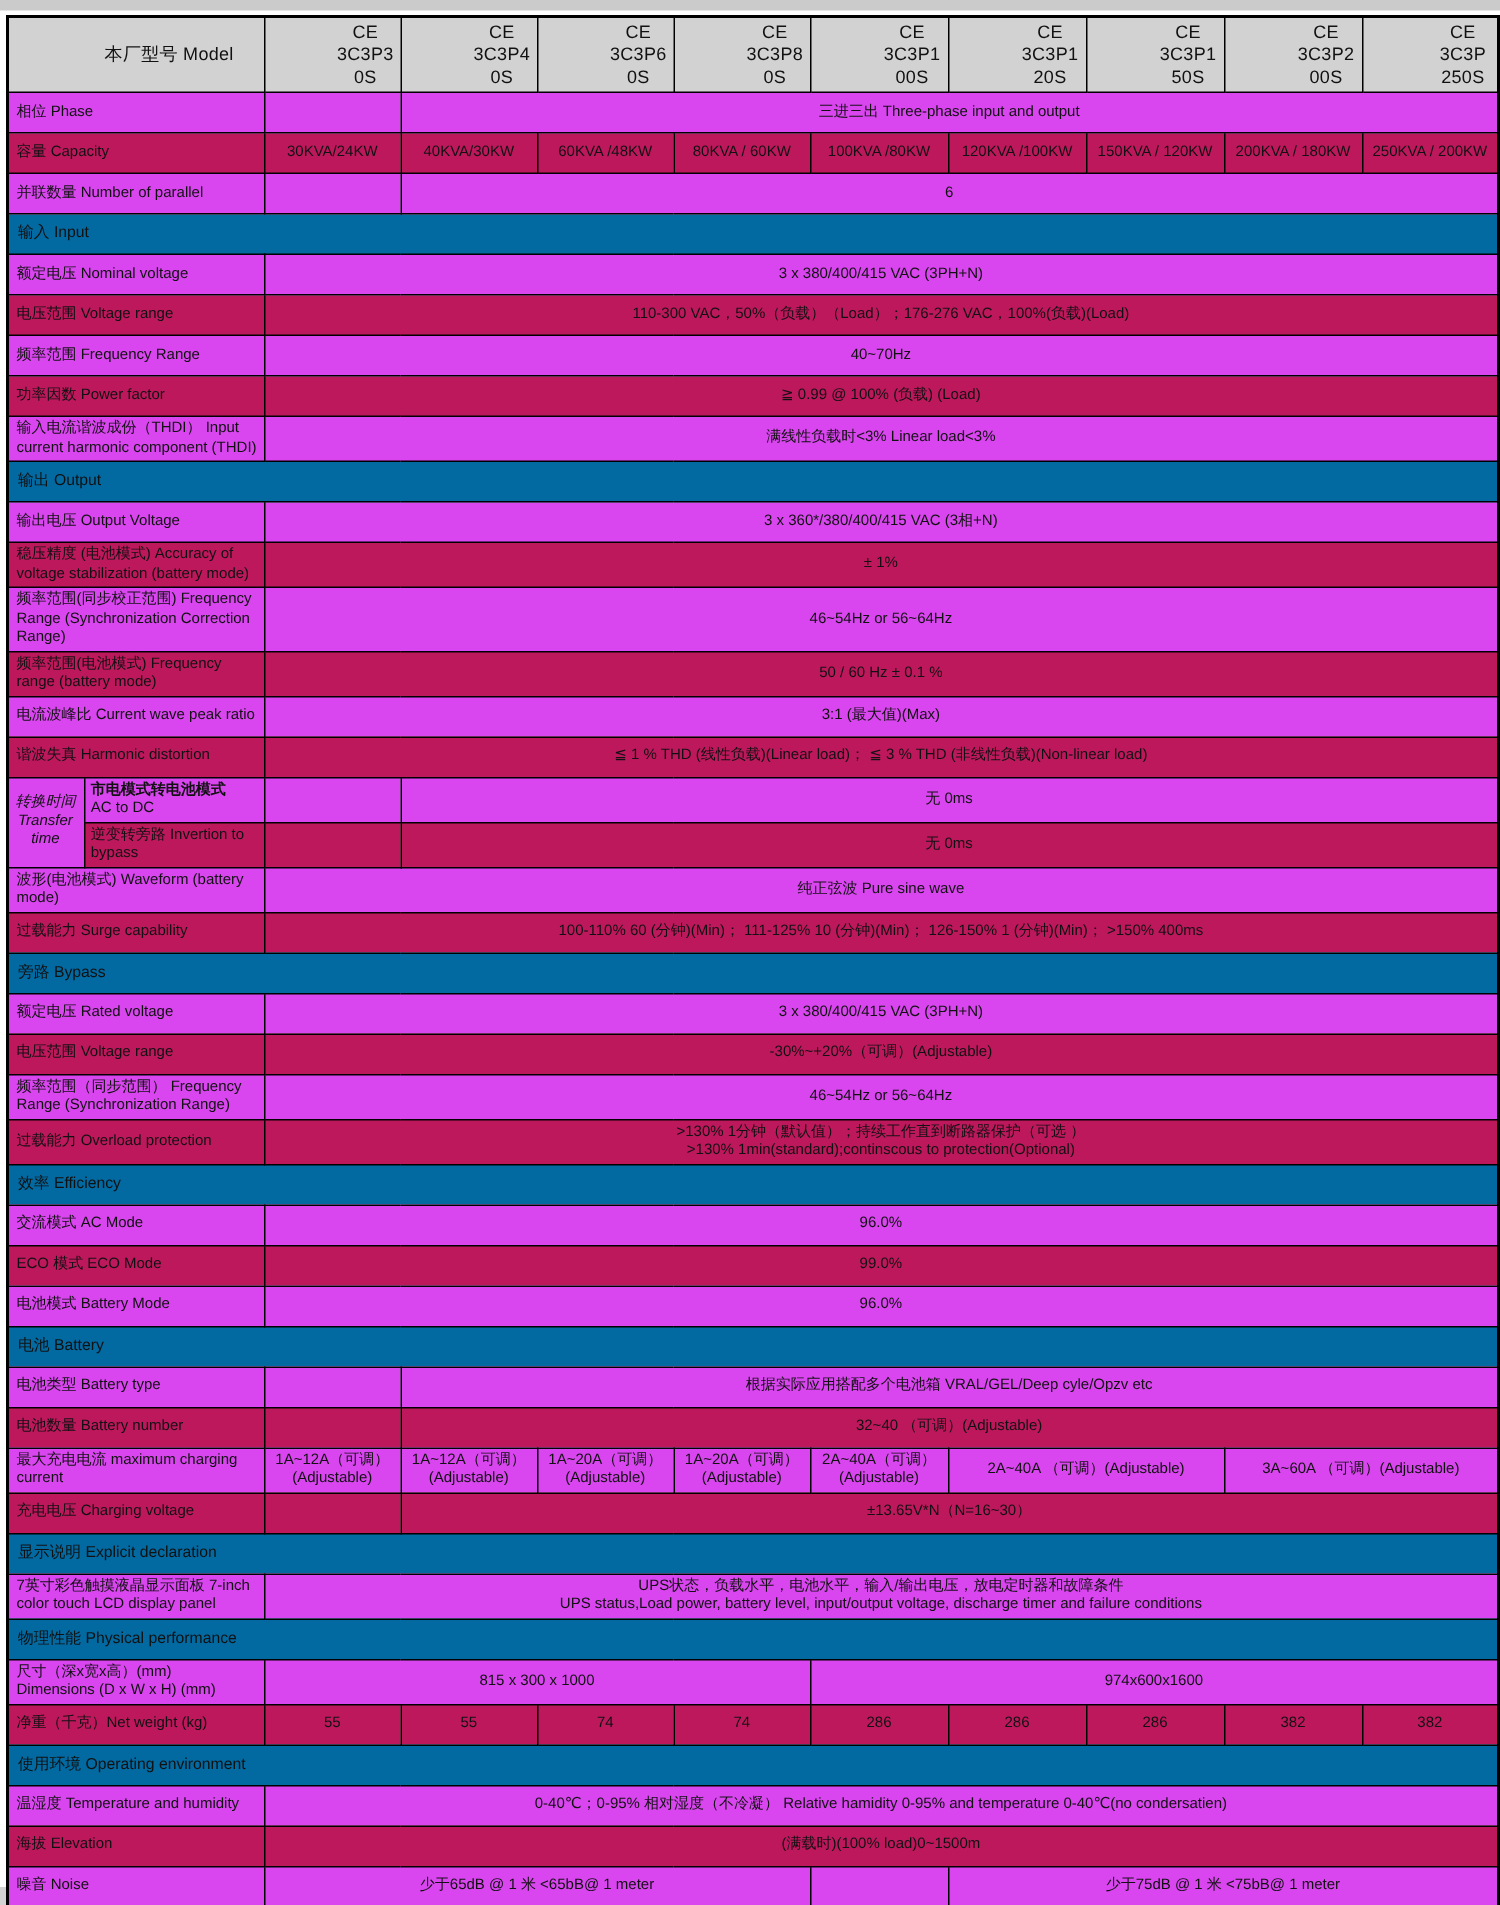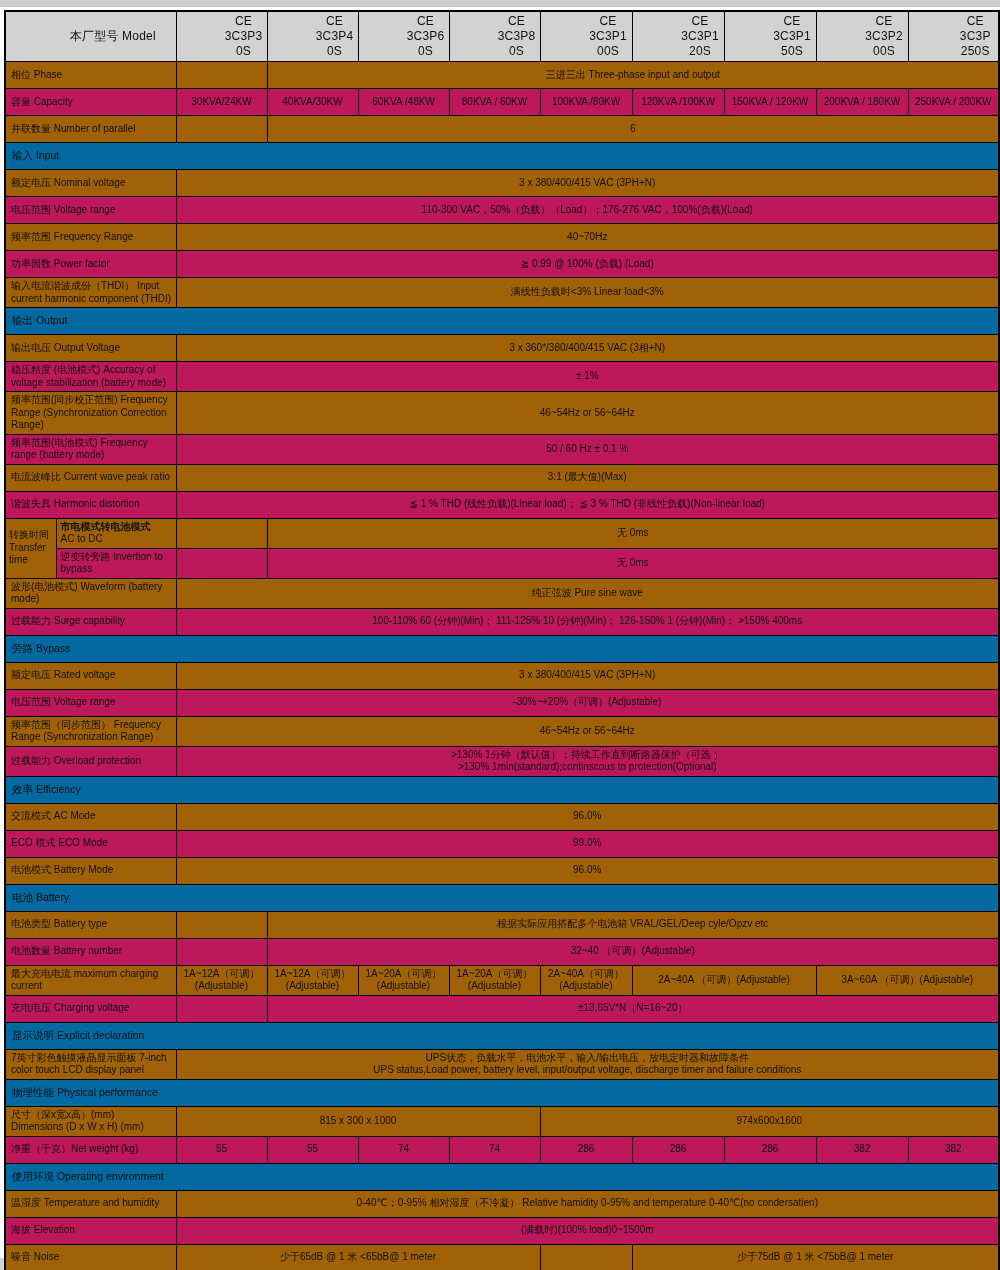--- a/index.html
+++ b/index.html
@@ -25,23 +25,23 @@
   tr{height:26px;}
   td.model-h{
     background:#d2d2d2;text-align:center;font-size:12px;letter-spacing:.2px;padding-left:48px;
   }
   tr.header-row{height:24px;}
   td.section{
     background:#0369a1;text-align:left;font-size:10.5px;padding-left:6px;
   }
   td.label{ text-align:left;padding-left:5px; }
   td.val{ text-align:center; }
-  tr.shade td{ background:#a16207; }
+  tr.shade td{ background:#d946ef; }
   tr.plain td{ background:#be185d; }
-  td.group{ text-align:left;padding-left:3px; }
+  td.group{ text-align:center;padding-left:3px;font-style:italic; }
   td.sub{ text-align:left;padding-left:4px;margin-left:40px; }
   td.sub b{ font-weight:bold; }
 </style>
 </head>
 <body>
 
 <div id="edge-top" class="page-edge"></div>
 <div id="edge-bottom" class="page-edge"></div>
 
 <table class="spec">
@@ -221,21 +221,21 @@
         <td class="val">1A~20A（可调）
 (Adjustable)</td>
         <td class="val">2A~40A（可调）
 (Adjustable)</td>
         <td class="val" colspan="2">2A~40A （可调）(Adjustable)</td>
         <td class="val" colspan="2">3A~60A （可调）(Adjustable)</td>
       </tr>
       <tr class="plain">
         <td class="label" colspan="2">充电电压 Charging voltage</td>
         <td class="val"></td>
-        <td class="val" colspan="8">±13.65V*N（N=16~20）</td>
+        <td class="val" colspan="8">±13.65V*N（N=16~30）</td>
       </tr>
       <tr>
         <td class="section" colspan="11">显示说明 Explicit declaration</td>
       </tr>
       <tr class="shade">
         <td class="label" colspan="2">7英寸彩色触摸液晶显示面板 7-inch color touch LCD display panel</td>
         <td class="val" colspan="9">UPS状态，负载水平，电池水平，输入/输出电压，放电定时器和故障条件
 UPS status,Load power, battery level, input/output voltage, discharge timer and failure conditions</td>
       </tr>
       <tr>

